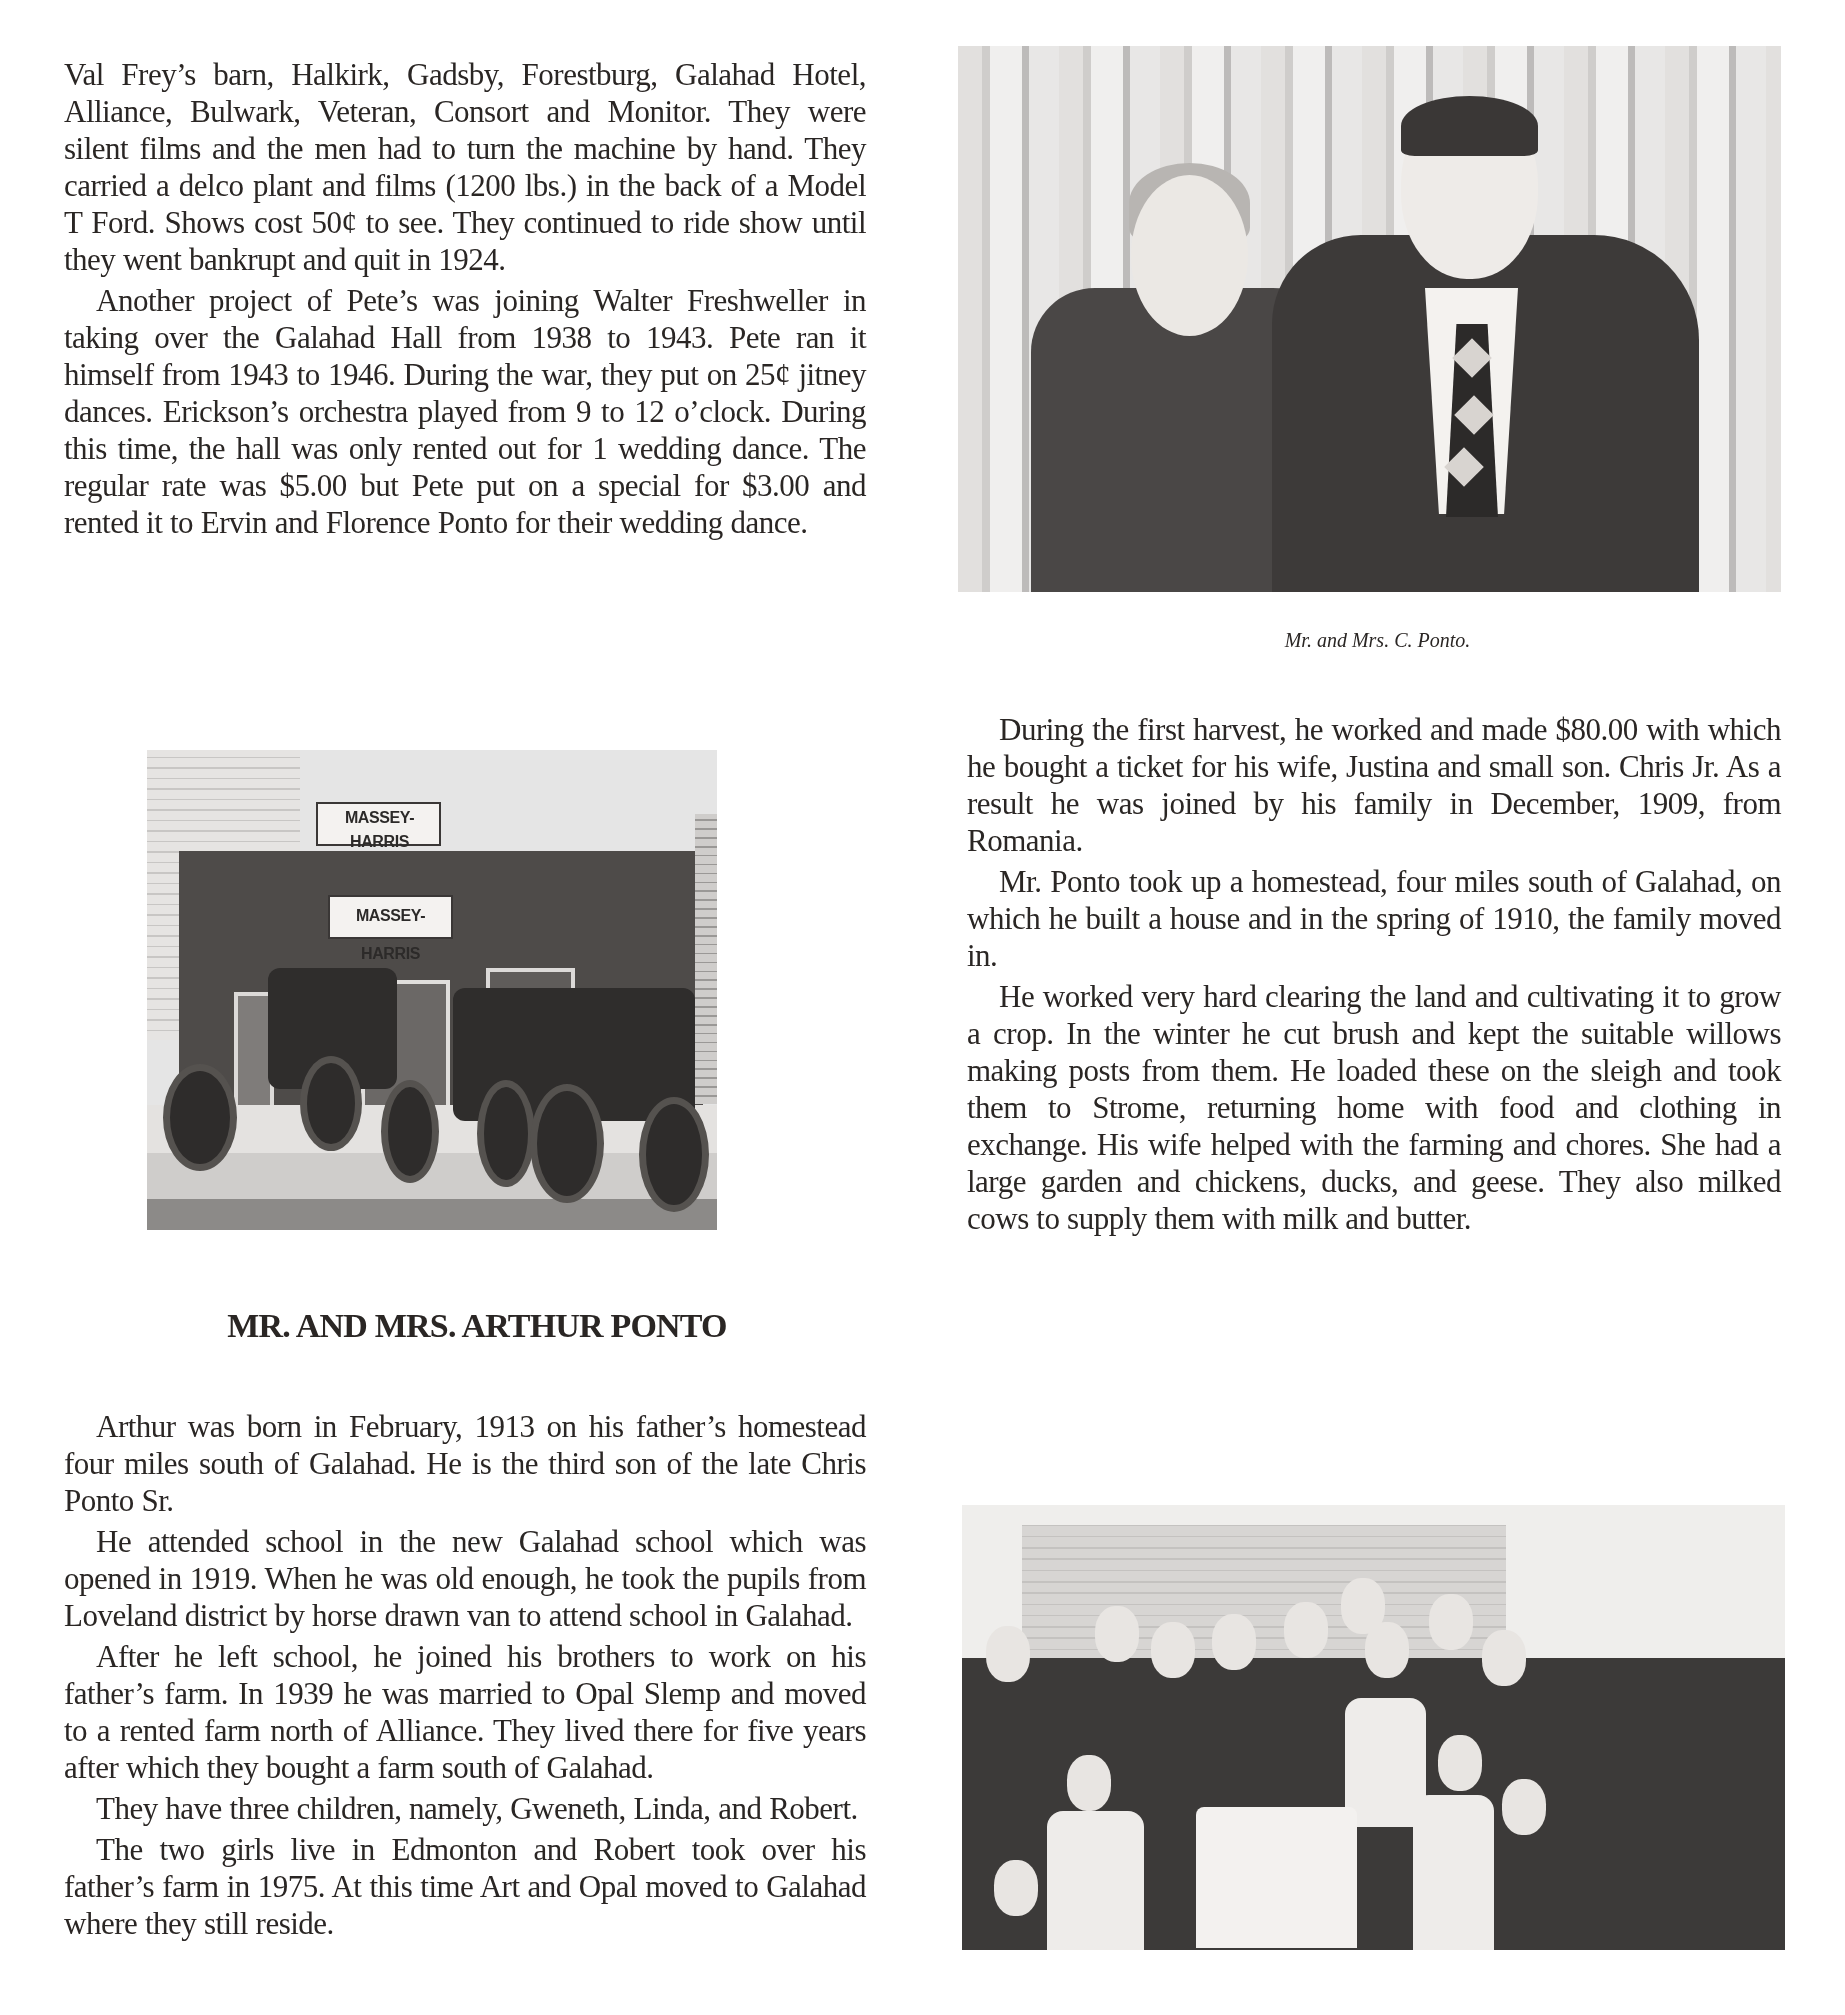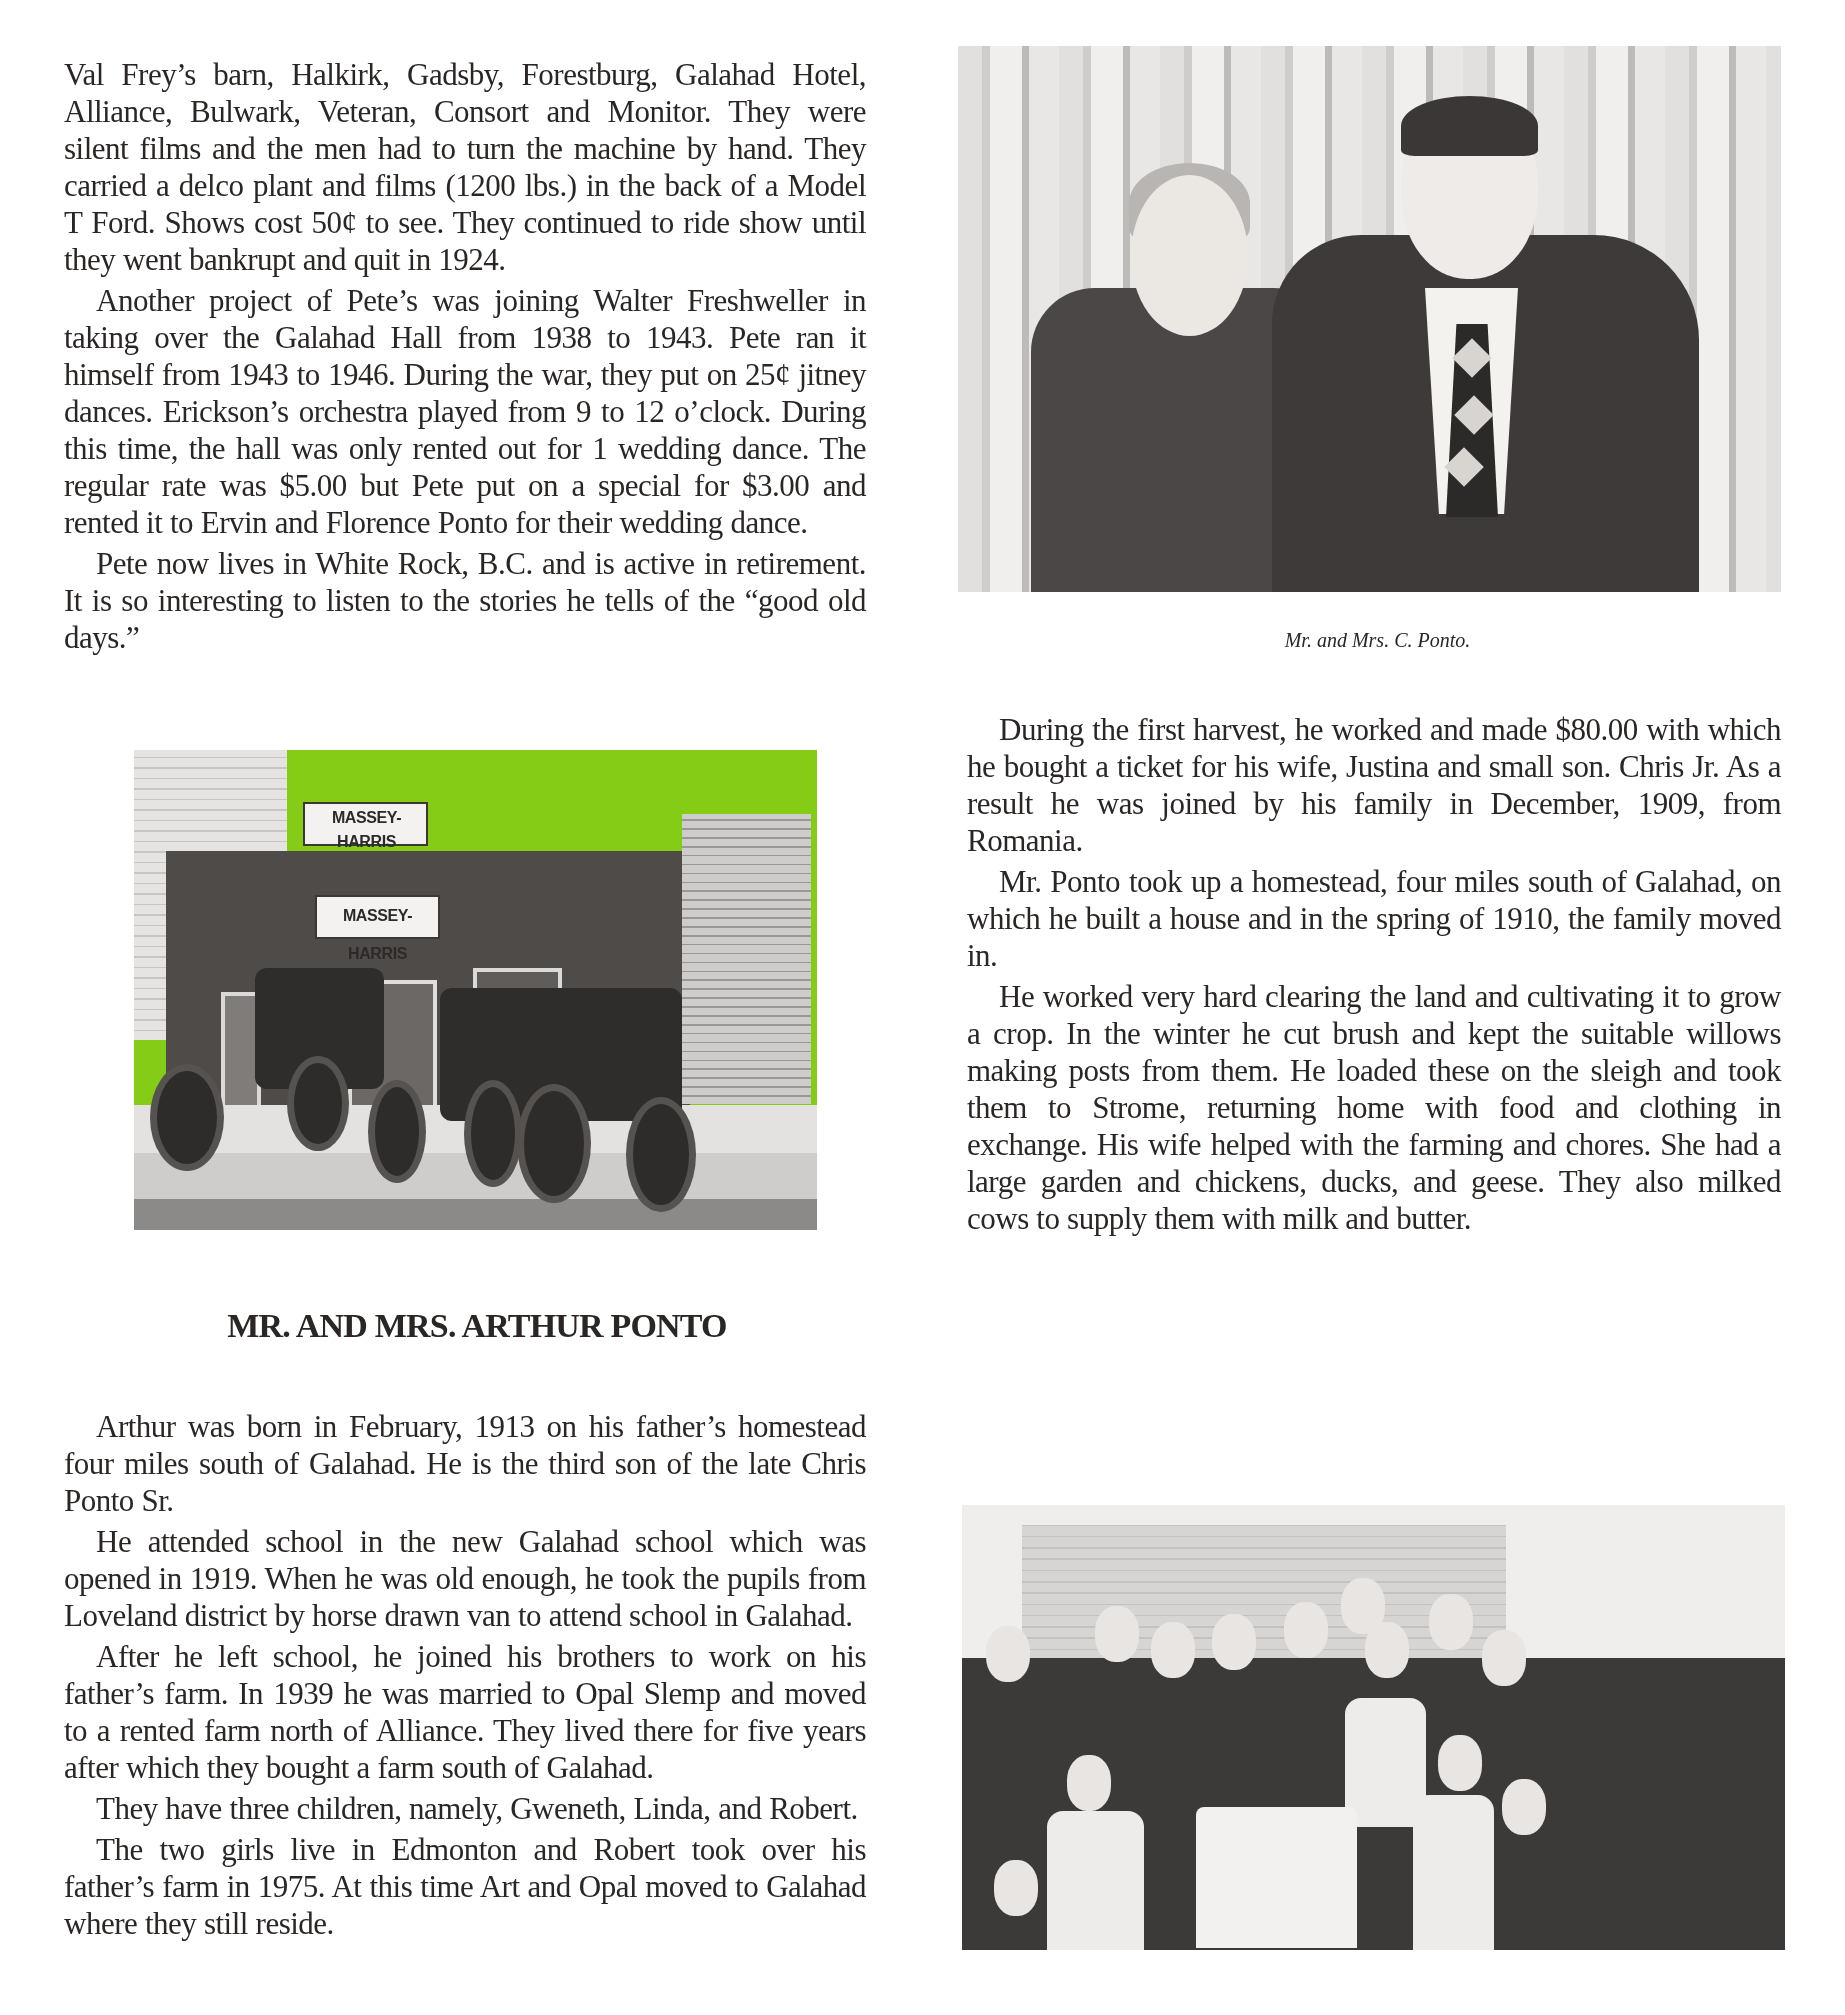--- a/index.html
+++ b/index.html
@@ -21,21 +21,21 @@
   .portrait .man-body { position:absolute; left:314px; top:189px; width:427px; height:359px; background:#3d3a39; border-radius:89px 105px 0 0; }
   .portrait .woman-head { position:absolute; left:173px; top:129px; width:117px; height:161px; background:#ebe8e4; border-radius:50%; }
   .portrait .woman-hair { position:absolute; left:171px; top:117px; width:121px; height:81px; background:#b8b5b2; border-radius:50% 50% 20% 20%; }
   .portrait .man-head { position:absolute; left:443px; top:56px; width:137px; height:177px; background:#eeebe8; border-radius:46% 46% 48% 48%; }
   .portrait .man-hair { position:absolute; left:443px; top:50px; width:137px; height:60px; background:#3a3736; border-radius:50% 50% 10% 10%; }
   .portrait .shirt { position:absolute; left:467px; top:242px; width:93px; height:226px; background:#f4f2ef; clip-path: polygon(0 0,100% 0,85% 100%,15% 100%); }
   .portrait .tie { position:absolute; left:488px; top:278px; width:52px; height:193px; background:#2c2a29; clip-path: polygon(20% 0,80% 0,100% 100%,0 100%); }
   .portrait .tie-diamond { position:absolute; width:28px; height:28px; background:#d8d4d0; transform: rotate(45deg); }
 
   
-  .tractor { left: 134px; top: 750px; width: 683px; height: 480px; background:#84cc16; }
+  .tractor { left: 147px; top: 750px; width: 570px; height: 480px; background:#e5e5e5; }
   .tractor .bldg-left { position:absolute; left:0; top:0; width:153px; height:290px; background: repeating-linear-gradient(0deg,#e6e4e2 0 8.9px,#c8c6c4 8.9px 10.5px); }
   .tractor .store { position:absolute; left:32px; top:101px; width:524px; height:262px; background:#4e4b49; }
   .tractor .side { position:absolute; left:548px; top:64px; width:129px; height:290px; background: repeating-linear-gradient(0deg,#cfcdcb 0 7.3px,#9a9896 7.3px 8.9px); }
   .tractor .roof-sign { position:absolute; left:169px; top:52px; width:121px; height:40px; background:#f4f2f0; border:2px solid #3a3736; }
   .tractor .door { position:absolute; left:214px; top:230px; width:81px; height:173px; background:#6b6866; border:4px solid #e0dedc; }
   .tractor .window1 { position:absolute; left:87px; top:242px; width:32px; height:117px; background:#7f7c7a; border:4px solid #dcdad8; }
   .tractor .window2 { position:absolute; left:339px; top:218px; width:81px; height:77px; background:#5f5c5a; border:4px solid #dcdad8; }
   .tractor .sign { position:absolute; color:#2c2a29; font-family:"Liberation Sans", sans-serif; font-weight:bold; font-size:16px; text-align:center; line-height:24px; letter-spacing:-0.4px; }
   .tractor .sign.s1 { left:174px; top:56px; width:117px; height:32px; }
   .tractor .sign.s2 { left:181px; top:145px; width:121px; height:40px; background:#f4f2f0; border:2px solid #3a3736; line-height:38px; }
@@ -51,21 +51,20 @@
   .family .person-head { position:absolute; width:44px; height:56px; border-radius:45%; background:#e8e5e2; }
   .family .dress { position:absolute; background:#eeecea; border-radius:16px 16px 0 0; }
   .family .table { position:absolute; left:234px; top:302px; width:161px; height:141px; background:#f3f1ef; border-radius:8px 8px 0 0; }
 </style>
 </head>
 <body>
 
 <div class="col" style="left:60px; top:52px; width:810px;">
   <p class="p noindent">Val Frey’s barn, Halkirk, Gadsby, Forestburg, Galahad Hotel, Alliance, Bulwark, Veteran, Consort and Monitor. They were silent films and the men had to turn the machine by hand. They carried a delco plant and films (1200 lbs.) in the back of a Model T Ford. Shows cost 50¢ to see. They continued to ride show until they went bankrupt and quit in 1924.</p>
   <p class="p">Another project of Pete’s was joining Walter Fresh­weller in taking over the Galahad Hall from 1938 to 1943. Pete ran it himself from 1943 to 1946. During the war, they put on 25¢ jitney dances. Erickson’s orchestra played from 9 to 12 o’clock. During this time, the hall was only rented out for 1 wedding dance. The regular rate was $5.00 but Pete put on a special for $3.00 and rented it to Ervin and Florence Ponto for their wedding dance.</p>
-  <p class="p">Pete now lives in White Rock, B.C. and is active in retirement. It is so interesting to listen to the stories he tells of the “good old days.”</p>
 </div>
 
 <div class="photo tractor">
   <div class="bldg-left"></div>
   <div class="roof-sign"></div>
   <div class="store"></div>
   <div class="side"></div>
   <div class="sign s1">MASSEY-HARRIS</div>
   <div class="sign s2">MASSEY-HARRIS</div>
   <div class="window1"></div>

